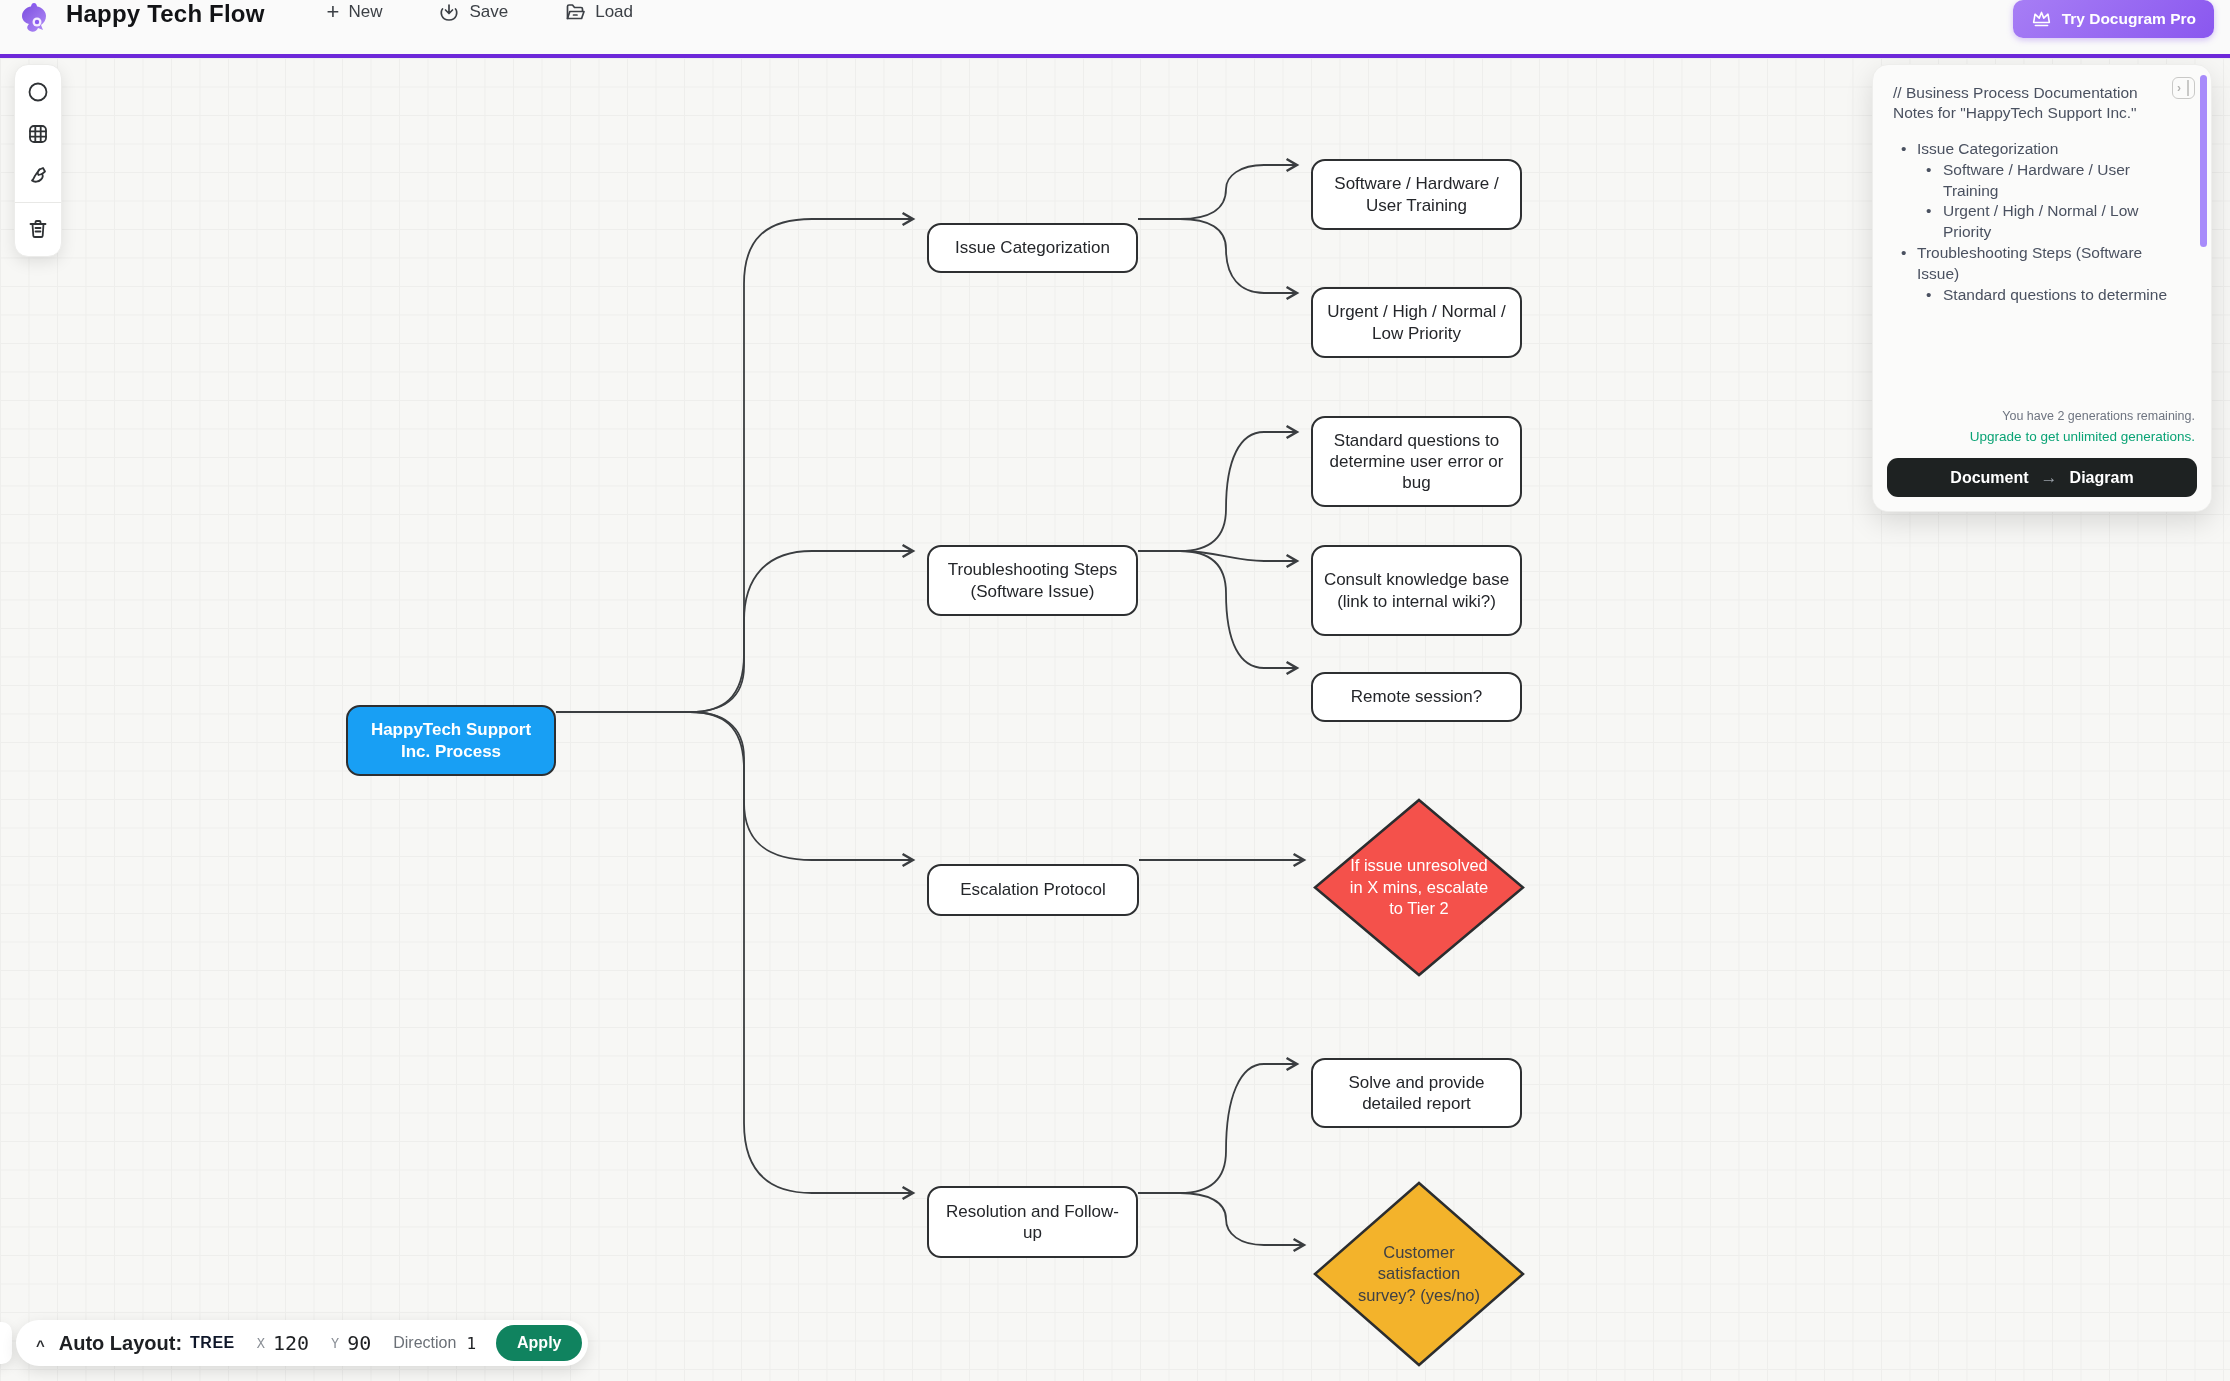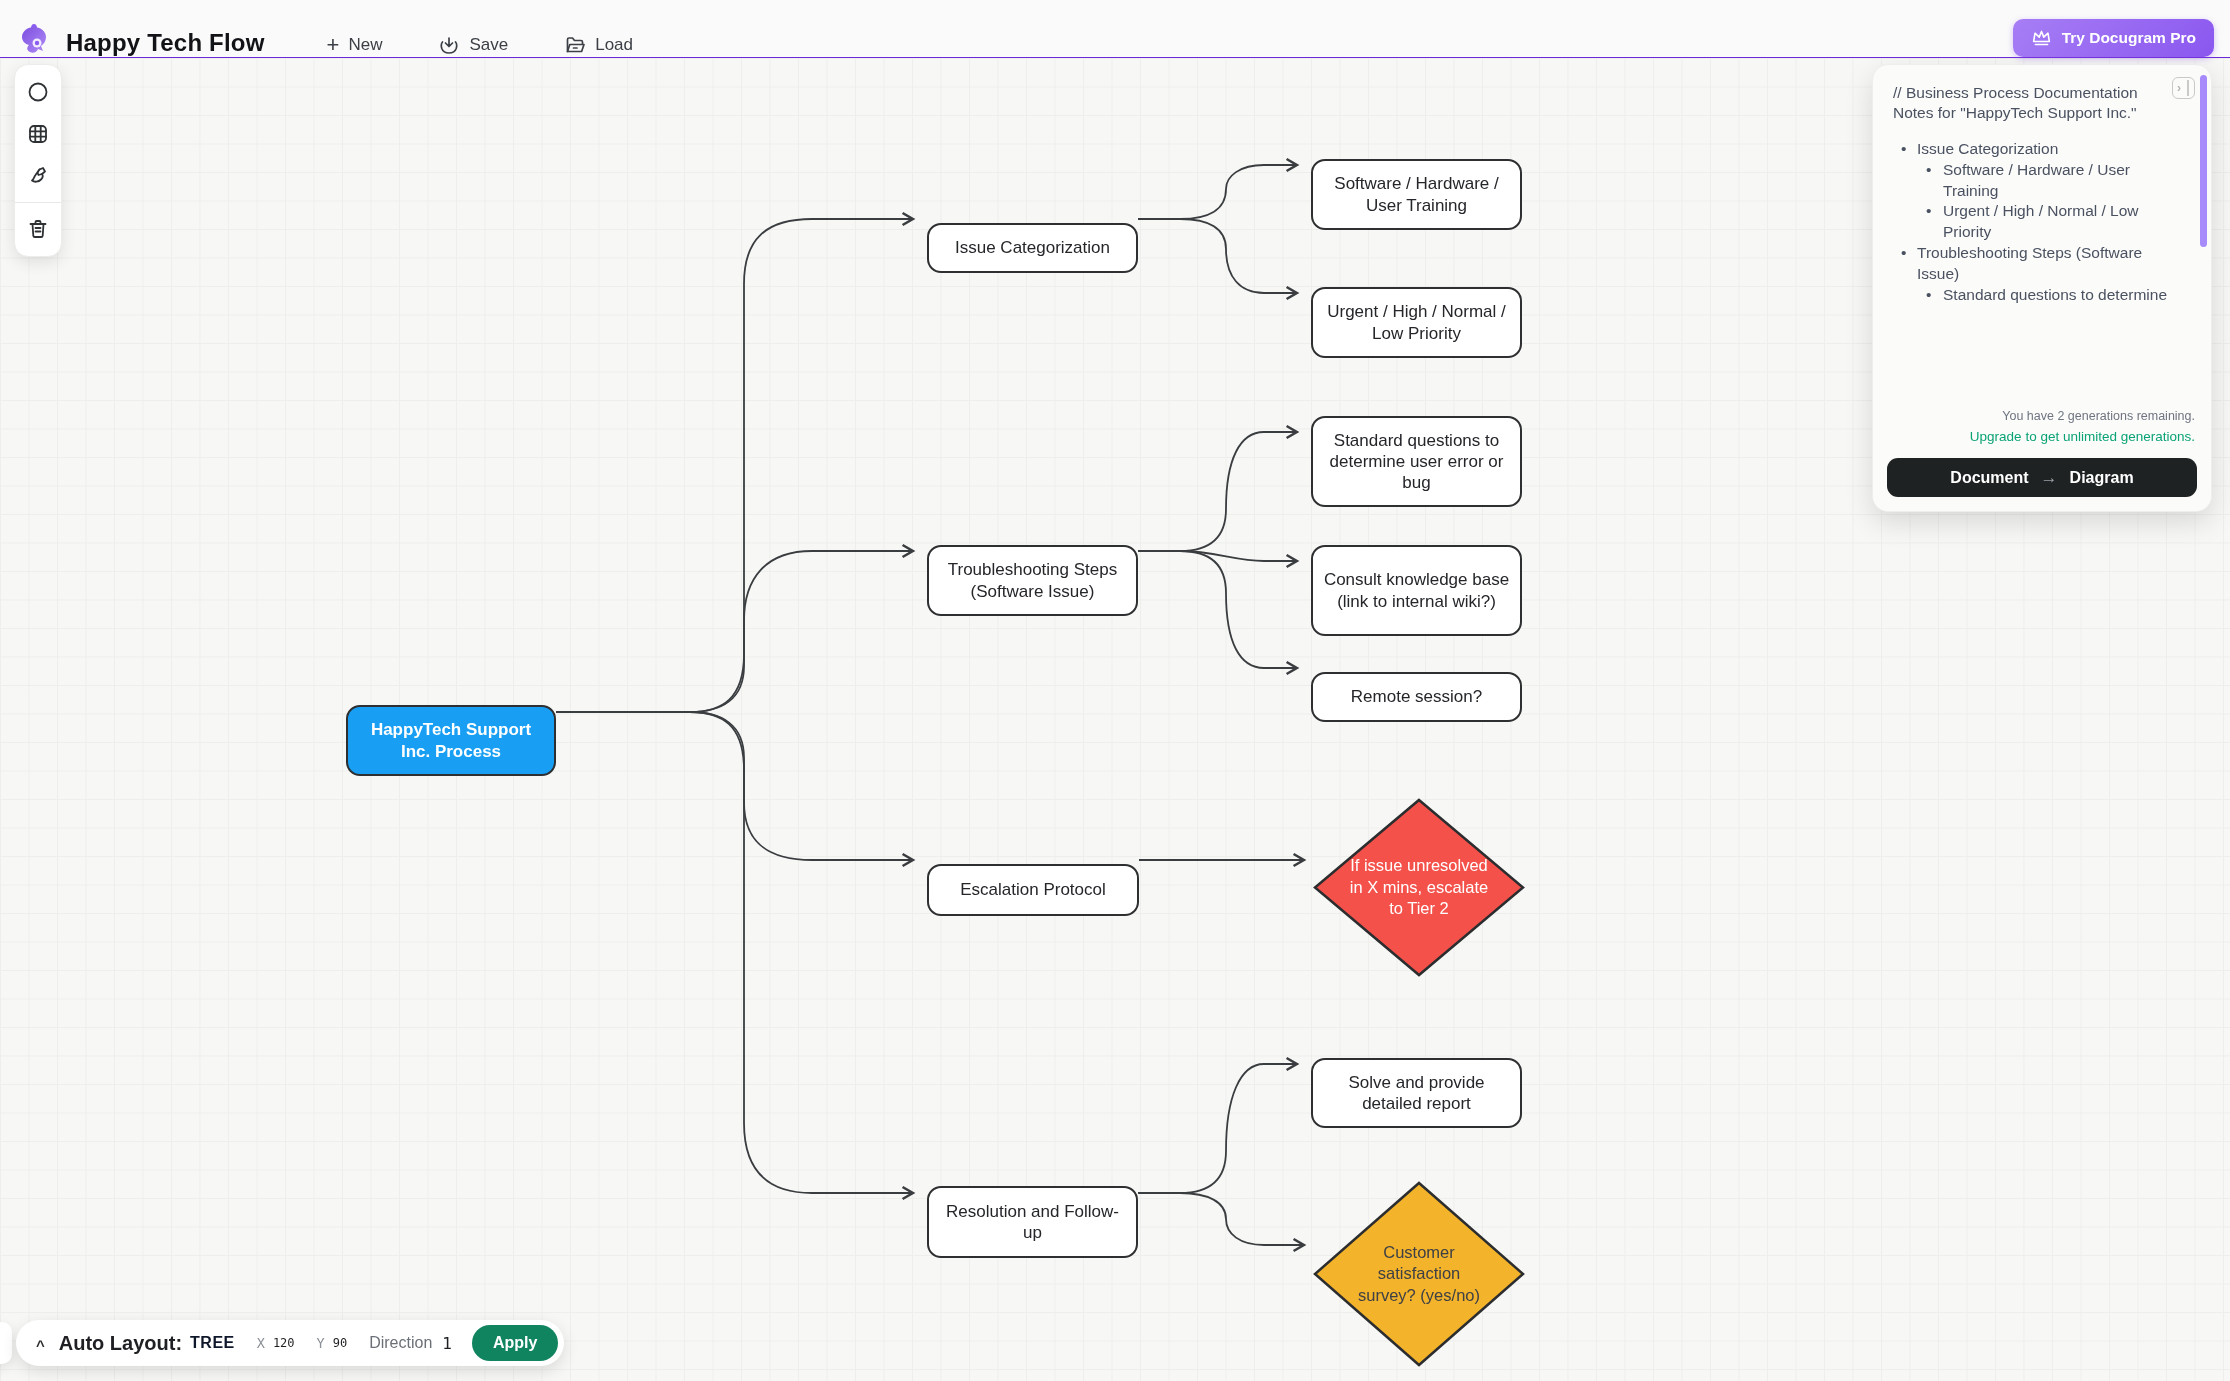--- a/index.html
+++ b/index.html
@@ -5,22 +5,22 @@
   html,body{margin:0;padding:0;}
   body{
     width:2230px;height:1381px;position:relative;overflow:hidden;
     background:#f7f7f5;
     font-family:"Liberation Sans","DejaVu Sans",sans-serif;
     color:#24262a;
   }
   
   .app-header{
     position:absolute;top:0;left:0;right:0;height:58px;
-    background:#fafafa;border-bottom:1px solid #6d28d9;
-    display:flex;align-items:flex-end;padding:0 16px;box-sizing:border-box;z-index:10;
+    background:#fafafa;border-bottom:4px solid #6d28d9;
+    display:flex;align-items:flex-start;padding:0 16px;box-sizing:border-box;z-index:10;
   }
   .logo{width:36px;height:36px;margin-right:14px;flex:0 0 auto;}
   .app-title{font-size:24px;font-weight:800;color:#121316;letter-spacing:.2px;margin-right:56px;white-space:nowrap;}
   .menu{display:flex;align-items:center;gap:44px;}
   .menu-btn{display:flex;align-items:center;gap:9px;font-size:17px;color:#3c4046;cursor:pointer;background:none;border:none;font-family:inherit;}
   .menu-btn svg{display:block;}
   .plus-glyph{font-size:22px;line-height:1;color:#3c4046;}
   .pro-btn{
     margin-left:auto;display:flex;align-items:center;gap:10px;
     background:linear-gradient(135deg,#a77ef5,#8a57ef);
@@ -69,21 +69,21 @@
   }
   .layout-bar{
     position:absolute;left:16px;bottom:15px;height:46px;z-index:6;
     background:#fff;border-radius:23px;box-shadow:0 5px 16px rgba(0,0,0,.12);
     display:flex;align-items:center;gap:14px;padding:0 6px 0 20px;box-sizing:border-box;
   }
   .chevron-up{font-size:15px;font-weight:700;color:#2c2e31;transform:translateY(2px);}
   .layout-label{font-size:20px;font-weight:800;color:#1e2023;white-space:nowrap;}
   .layout-mode{font-size:16px;font-weight:800;color:#0f172a;margin-left:-6px;letter-spacing:.5px;}
   .axis-label{font-size:13.5px;color:#8b9097;font-family:"DejaVu Sans Mono",monospace;margin-left:8px;}
-  .axis-value{font-size:12px;color:#1e2023;font-family:"DejaVu Sans Mono",monospace;margin-left:-6px;}
+  .axis-value{font-size:20px;color:#1e2023;font-family:"DejaVu Sans Mono",monospace;margin-left:-6px;}
   .dir-label{font-size:16px;color:#6b7077;margin-left:8px;}
   .dir-value{font-size:16px;color:#1e2023;font-family:"DejaVu Sans Mono",monospace;margin-left:-4px;}
   .apply-btn{
     background:#10835f;color:#fff;font-weight:700;font-size:16px;font-family:inherit;
     border:none;border-radius:18px;padding:9px 21px;margin-left:6px;cursor:pointer;
   }
   
   .notes-panel{
     position:absolute;left:1872px;top:64px;width:340px;height:448px;z-index:7;
     background:#fbfbfa;border:1px solid #eeeeec;border-radius:16px;

